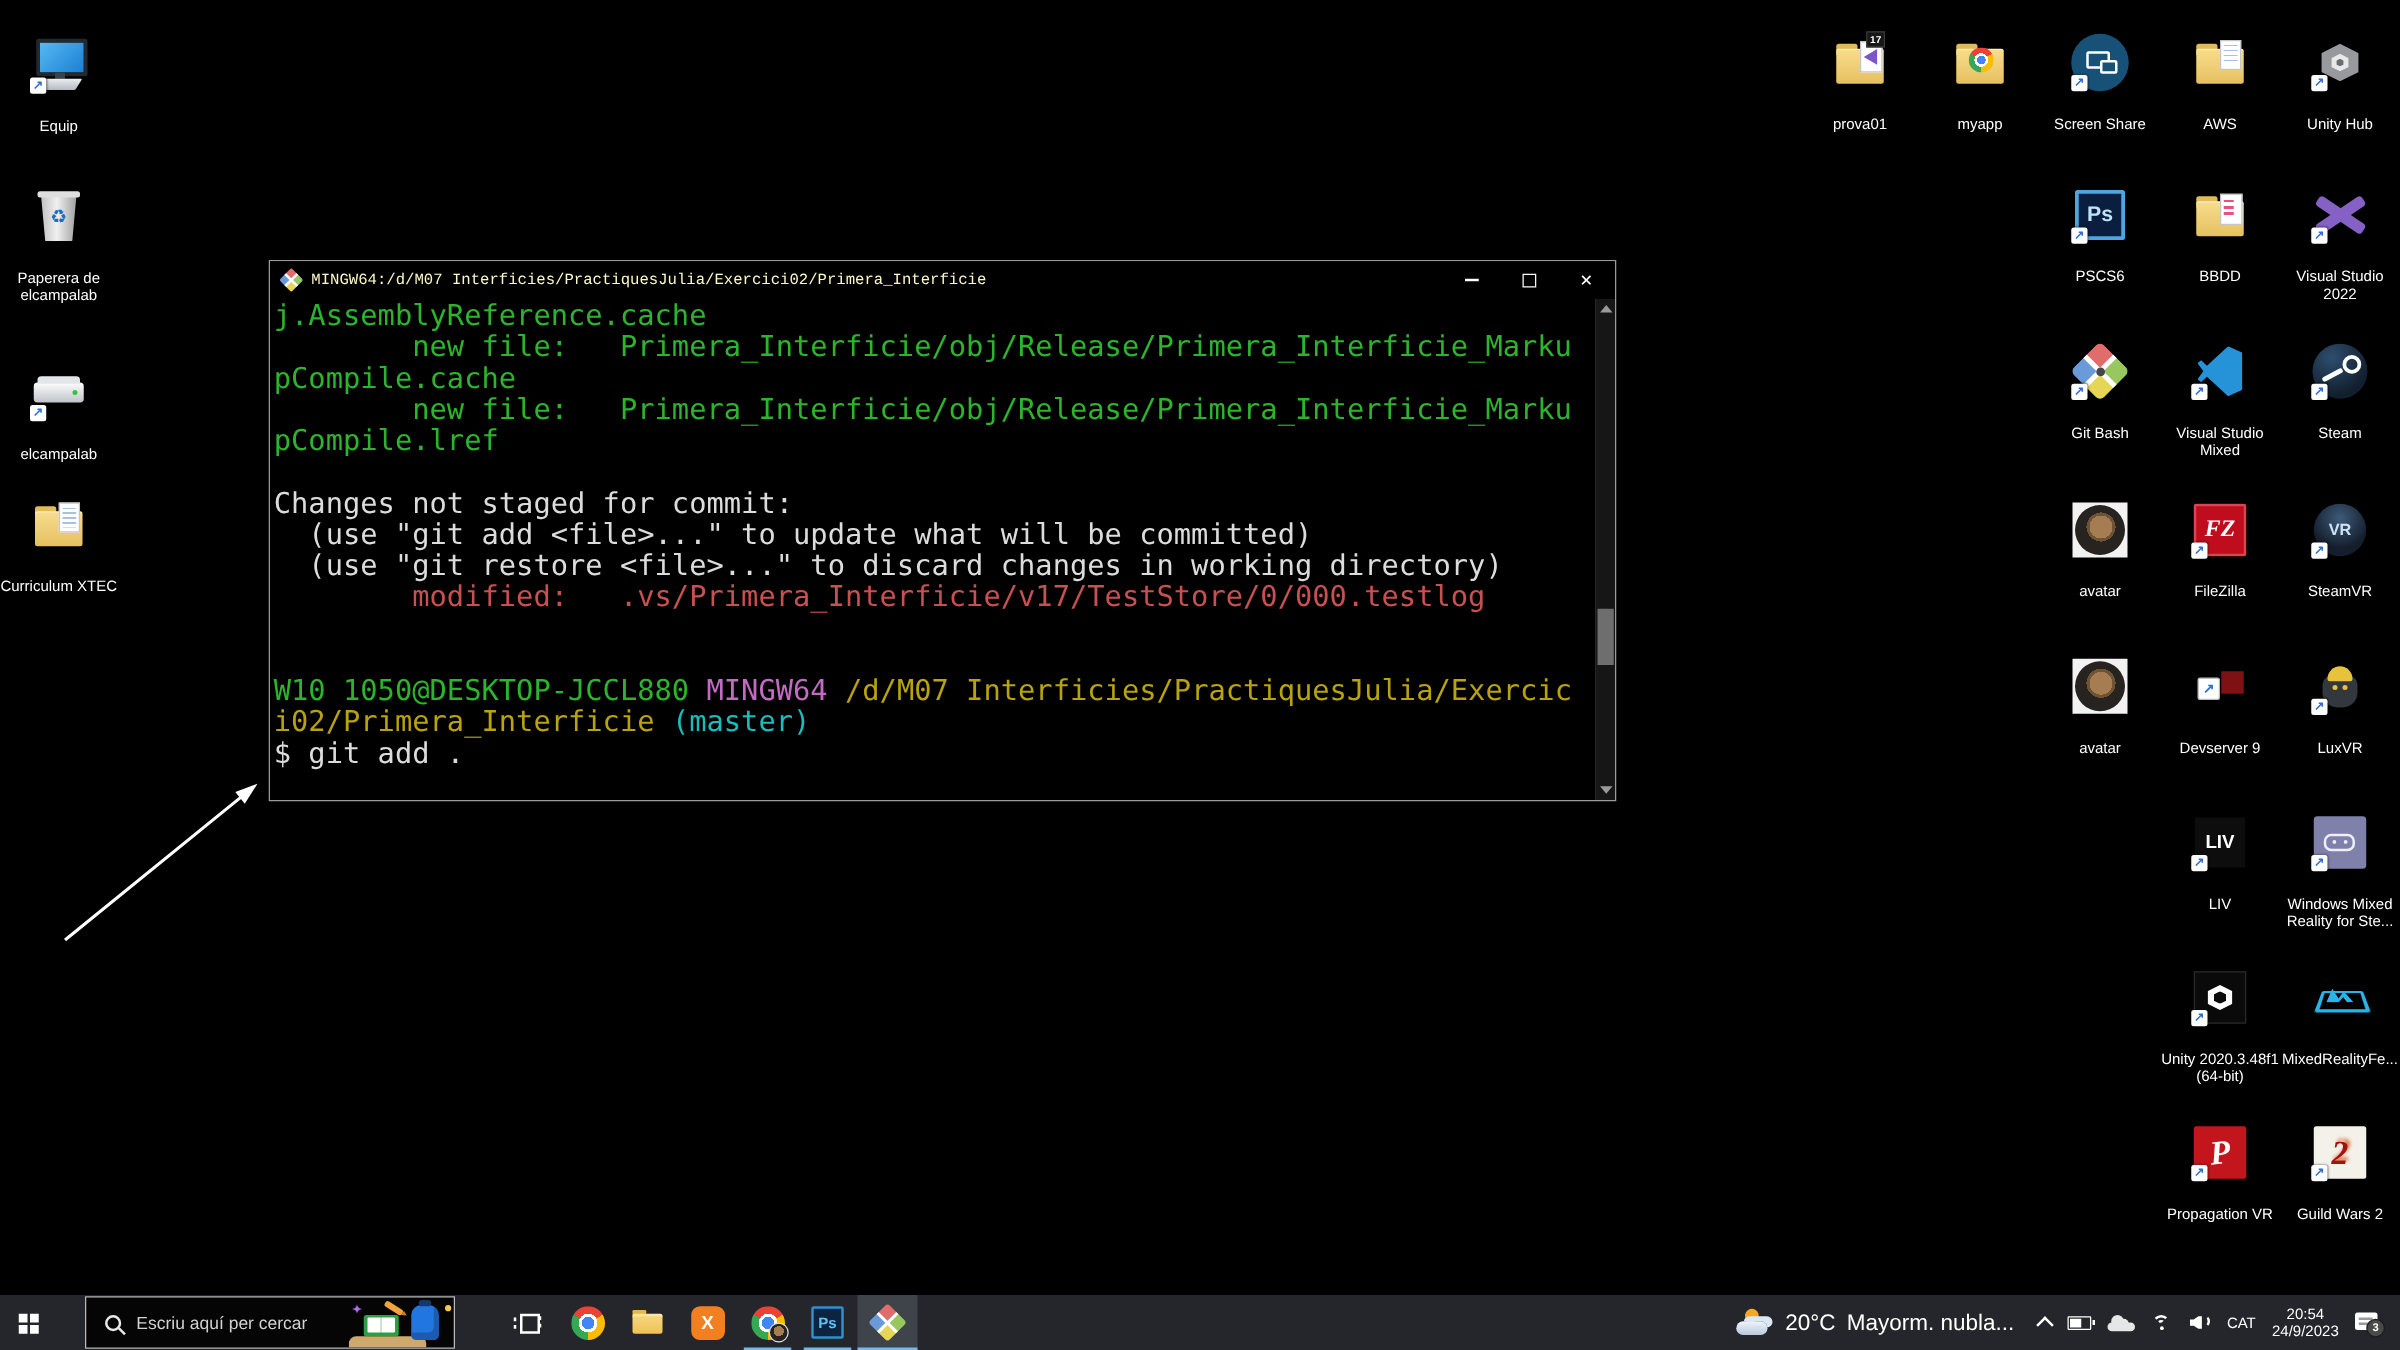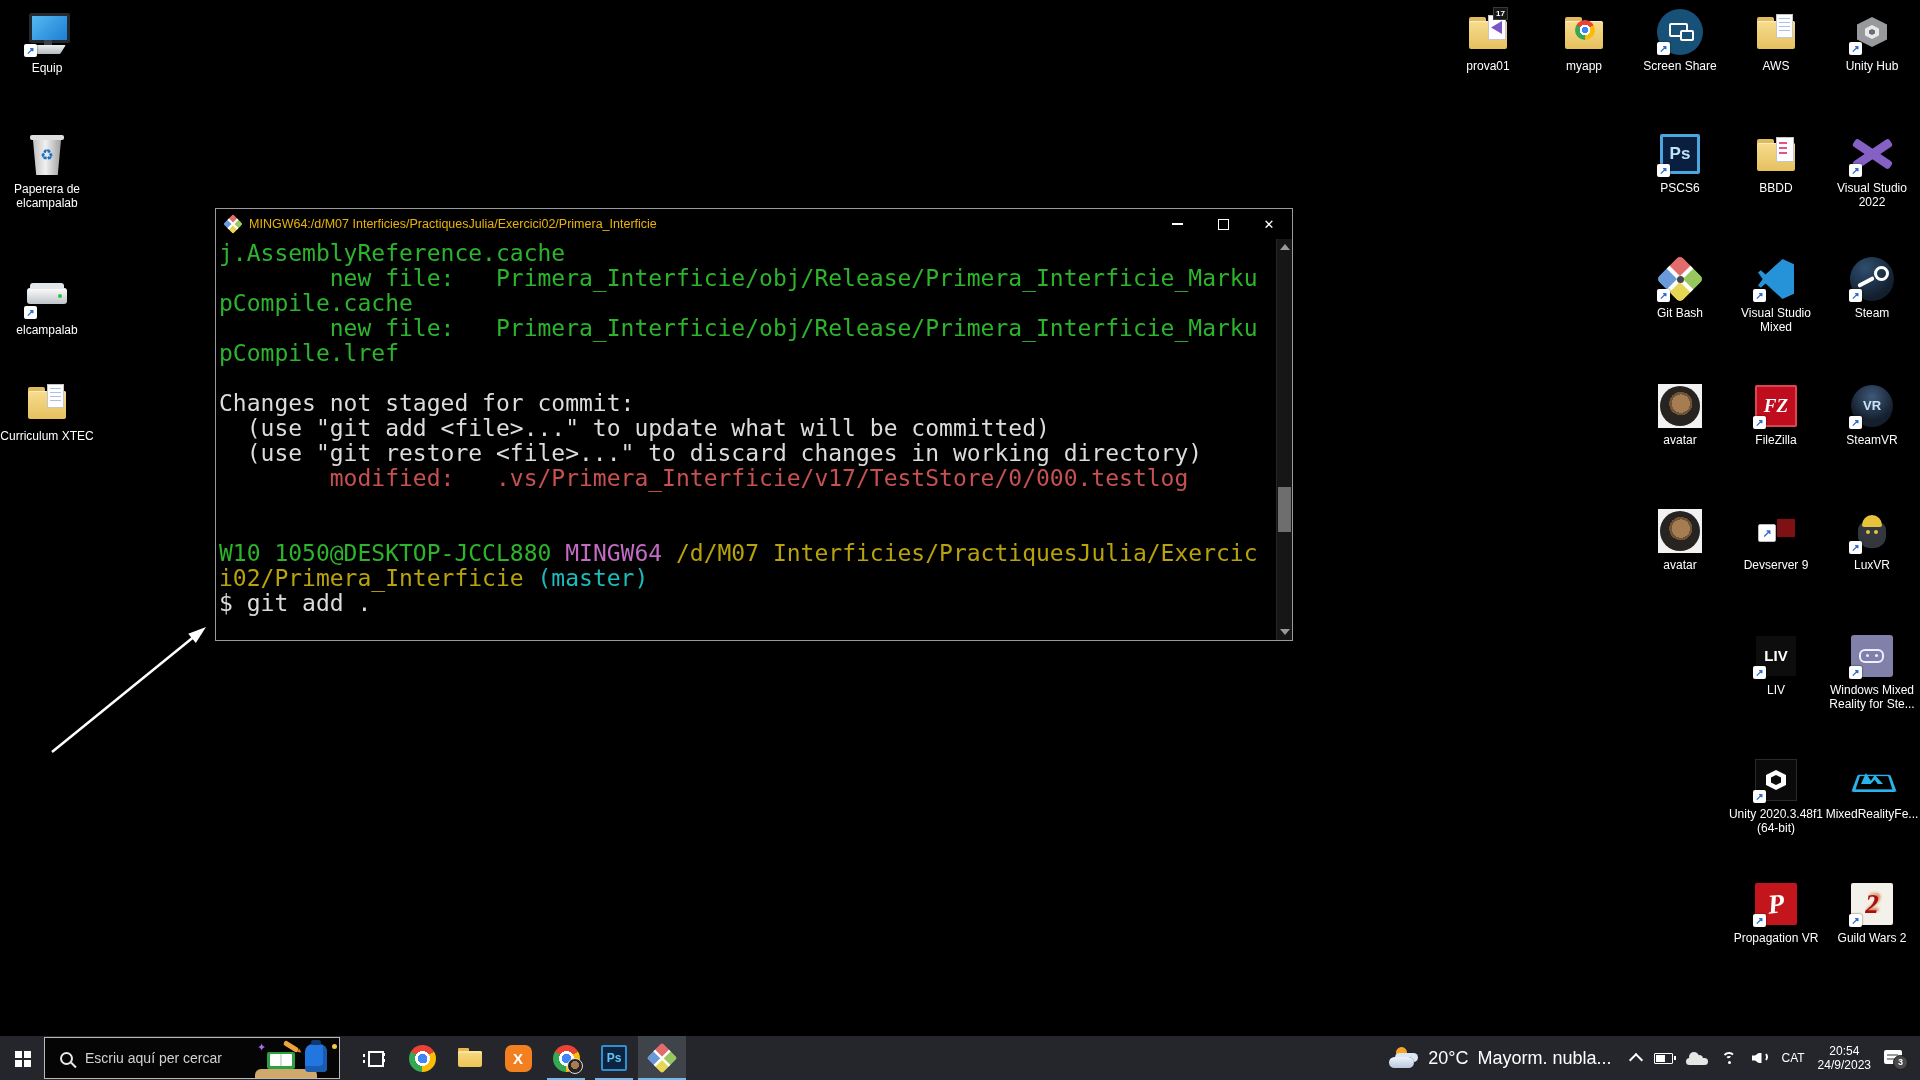--- a/index.html
+++ b/index.html
@@ -3,21 +3,21 @@
 <meta charset="utf-8">
 <style>
   html,body{margin:0;padding:0;width:1920px;height:1080px;overflow:hidden;background:#000;
     font-family:"Liberation Sans",sans-serif;}
   .desktop{position:absolute;left:0;top:0;right:0;bottom:44px;background:#000;}
 
   
   .dicon{position:absolute;width:96px;transform:translateX(-50%);text-align:center;z-index:1;cursor:default;}
   .dicon .lbl{margin-top:3px;font-size:12px;line-height:14px;color:#fff;
     text-shadow:1px 1px 2px #000,0 0 3px #000;}
-  .art{position:relative;width:48px;height:48px;margin:0 auto;}
+  .art{position:relative;width:48px;height:48px;margin:18px auto;}
   .art .ov{position:absolute;}
   .sc{position:absolute;left:1px;bottom:1px;width:13px;height:13px;background:#fff;border-radius:2px;
     color:#2f6fd0;font:bold 10px/13px "Liberation Sans",sans-serif;text-align:center;
     box-shadow:0 0 2px rgba(0,0,0,.7);z-index:4;}
   .badge{position:absolute;right:4px;top:-1px;background:#161616;color:#fff;
     font:bold 8px/9px "Liberation Sans",sans-serif;padding:1px 2px;border:1px solid #3a3a3a;z-index:4;}
 
   .art-computer::before{content:"";position:absolute;left:6px;top:3px;width:35px;height:24px;
     background:linear-gradient(135deg,#55b9f4,#1d7fd2);border:3px solid #23292e;border-radius:2px;}
   .art-computer .ov{left:21px;top:30px;width:8px;height:5px;background:#3a4147;}
@@ -154,40 +154,40 @@
 
   
   .terminal{position:absolute;left:215px;top:208px;width:1078px;height:433px;box-sizing:border-box;
     background:#000;border:1px solid #9a9a9a;z-index:2;}
   .t-titlebar{height:30px;display:flex;align-items:center;padding-left:9px;gap:8px;background:#000;}
   .t-icon{position:relative;width:16px;height:16px;flex:0 0 16px;}
   .t-icon::before{content:"";position:absolute;inset:1px;transform:rotate(45deg);border-radius:2px;
     background:linear-gradient(#fff,#fff) center/2px 100% no-repeat,
                linear-gradient(#fff,#fff) center/100% 2px no-repeat,
                conic-gradient(#97c75e 0 25%,#e6d655 0 50%,#6a9bd8 0 75%,#e06c6c 0 100%);}
-  .t-title{color:#eab308;font-size:12.5px;white-space:nowrap;overflow:hidden;flex:1;}
+  .t-title{color:#fef9c3;font-size:12.5px;white-space:nowrap;overflow:hidden;flex:1;font-family:Liberation Mono, monospace;}
   .t-controls{display:flex;height:30px;flex:0 0 auto;}
   .t-controls>span{width:46px;height:30px;display:flex;align-items:center;justify-content:center;cursor:default;}
   .t-min i{display:block;width:11px;height:2px;background:#fff;}
   .t-max i{display:block;width:9px;height:9px;border:1.5px solid #fff;}
   .t-close{color:#fff;font-size:13px;}
   .t-body{position:relative;height:401px;overflow:hidden;}
   #tlines{position:absolute;left:3px;top:2px;right:16px;
     font-family:"DejaVu Sans Mono","Liberation Mono",monospace;font-size:23px;line-height:25px;
     white-space:pre;}
   .tline{height:25px;}
   .t-scroll{position:absolute;right:0;top:0;bottom:0;width:15px;background:#161616;border-left:1px solid #262626;}
   .t-up,.t-down{position:absolute;left:3px;width:0;height:0;border-left:5px solid transparent;border-right:5px solid transparent;}
   .t-up{top:5px;border-bottom:6px solid #9a9a9a;}
   .t-down{bottom:5px;border-top:6px solid #9a9a9a;}
   .t-thumb{position:absolute;left:1px;right:1px;top:248px;height:45px;background:#6e6e6e;}
 
   
   .taskbar{position:absolute;left:0;right:0;bottom:0;height:44px;background:#24262b;z-index:5;
-    display:flex;align-items:center;}
+    display:flex;align-items:center;gap:24px;}
   .tb-start{width:44px;height:44px;display:flex;align-items:center;justify-content:center;flex:0 0 44px;}
   .tb-start .win{display:block;width:7px;height:7px;background:#fff;
     box-shadow:9px 0 0 #fff,0 9px 0 #fff,9px 9px 0 #fff;margin:-8px 8px 0 0;}
   .tb-search{position:relative;width:296px;height:42px;background:#050505;border:1px solid #b9b9b9;
     box-sizing:border-box;display:flex;align-items:center;flex:0 0 296px;}
   .tb-search::before{content:"";position:absolute;left:15px;top:14px;width:9px;height:9px;
     border:2px solid #e8e8e8;border-radius:50%;}
   .tb-search::after{content:"";position:absolute;left:25px;top:26px;width:7px;height:2px;
     background:#e8e8e8;transform:rotate(45deg);}
   .tb-search input{flex:1;margin-left:38px;background:transparent;border:none;outline:none;

